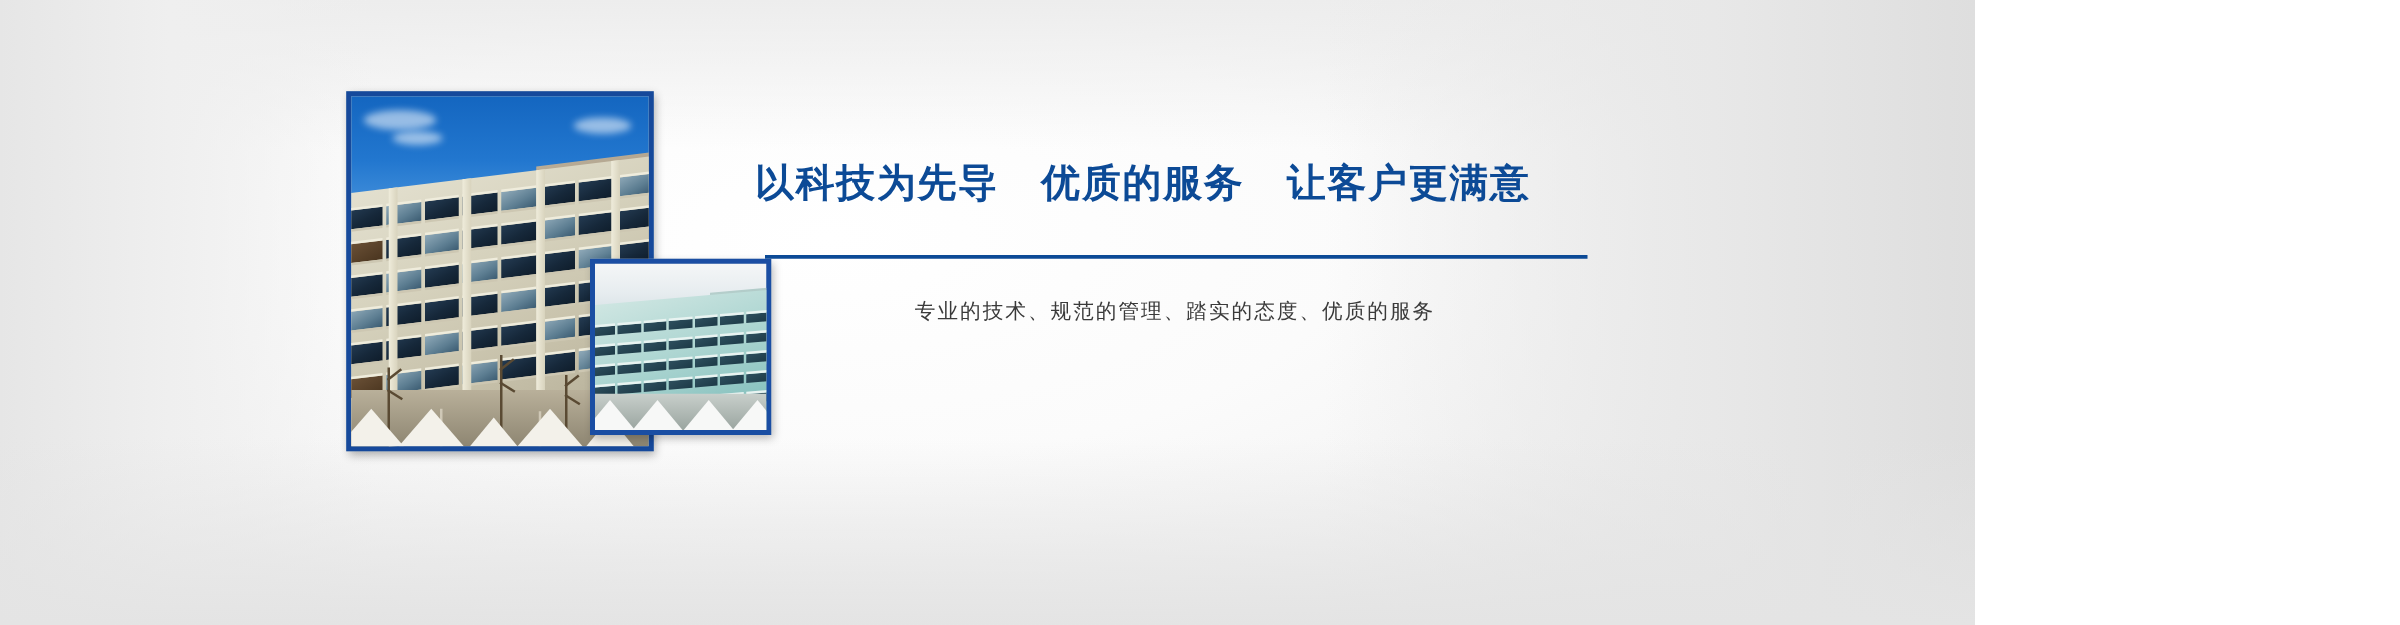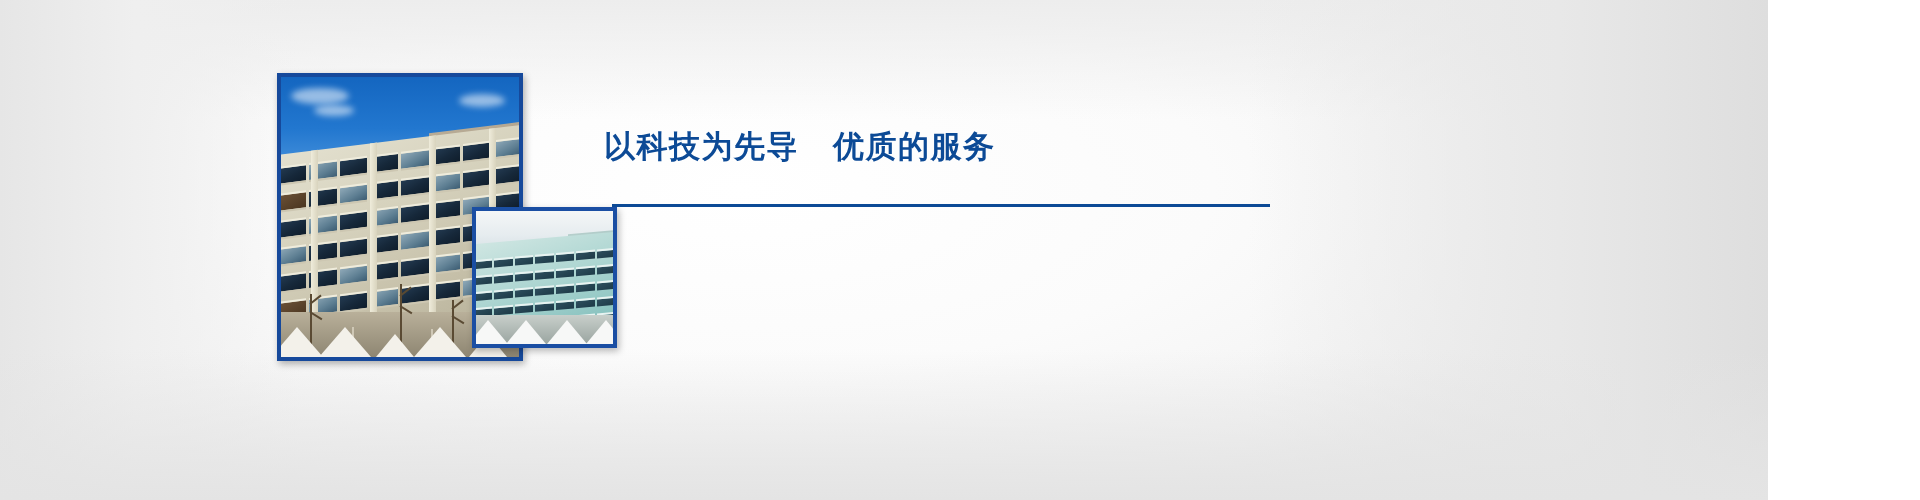--- a/index.html
+++ b/index.html
@@ -8,21 +8,21 @@
   }
   body {
     width: 1920px;
     height: 500px;
     overflow: hidden;
     font-family: "Liberation Sans", "DejaVu Sans", sans-serif;
   }
 
   #banner {
     position: relative;
-    width: 1768px;
+    width: 1580px;
     height: 500px;
     overflow: hidden;
     background: #ffffff;
   }
 
   
   .bg-base {
     position: absolute;
     inset: 0;
     background:
@@ -418,17 +418,19 @@
       <div class="tent2" style="left:22%;"></div>
       <div class="tent2" style="left:52%;"></div>
       <div class="tent2" style="left:80%;"></div>
     </div>
   </div>
 
   <div id="text-block">
     <div id="headline">
       <span class="seg">以科技为先导</span>
       <span class="seg">优质的服务</span>
+      <span class="seg">让客户更满意</span>
     </div>
     <div id="divider"></div>
+    <div id="subtitle">专业的技术、规范的管理、踏实的态度、优质的服务</div>
   </div>
 
 </div>
 
 </body></html>

